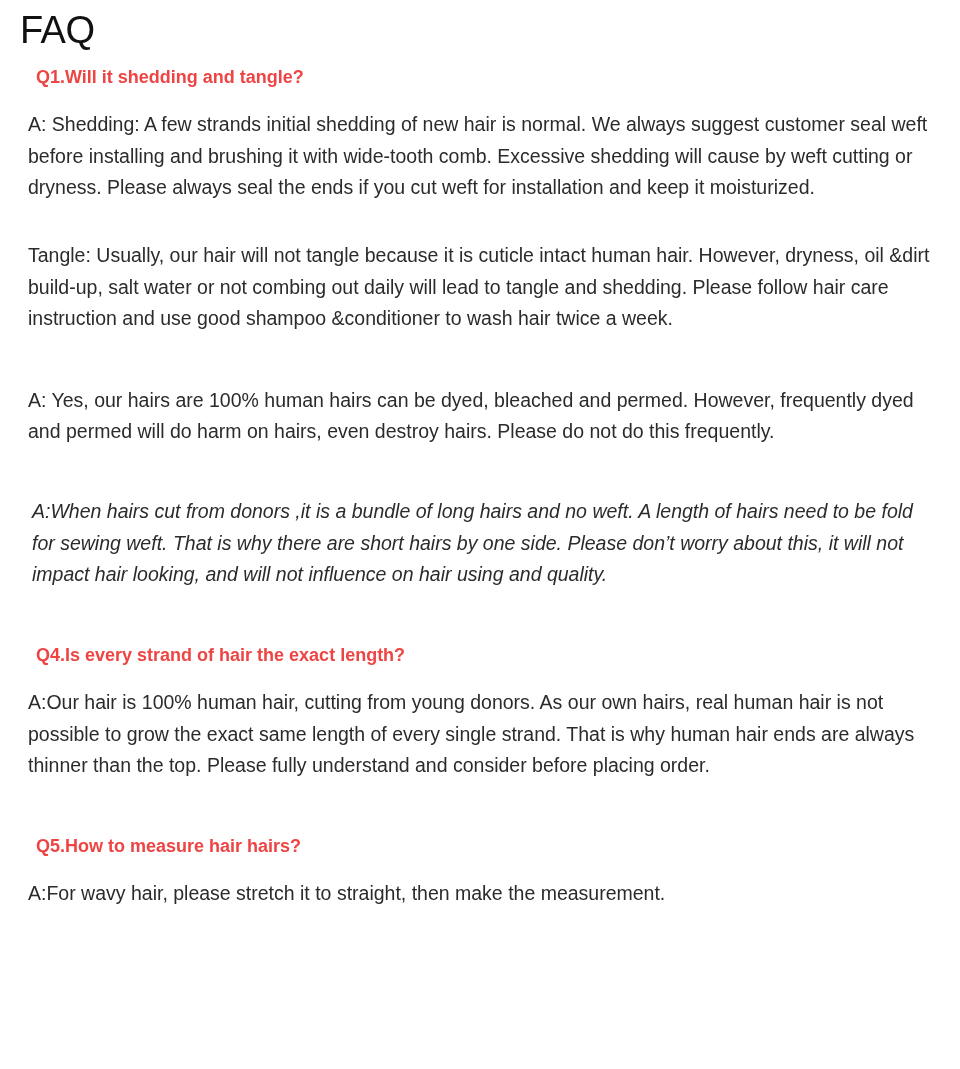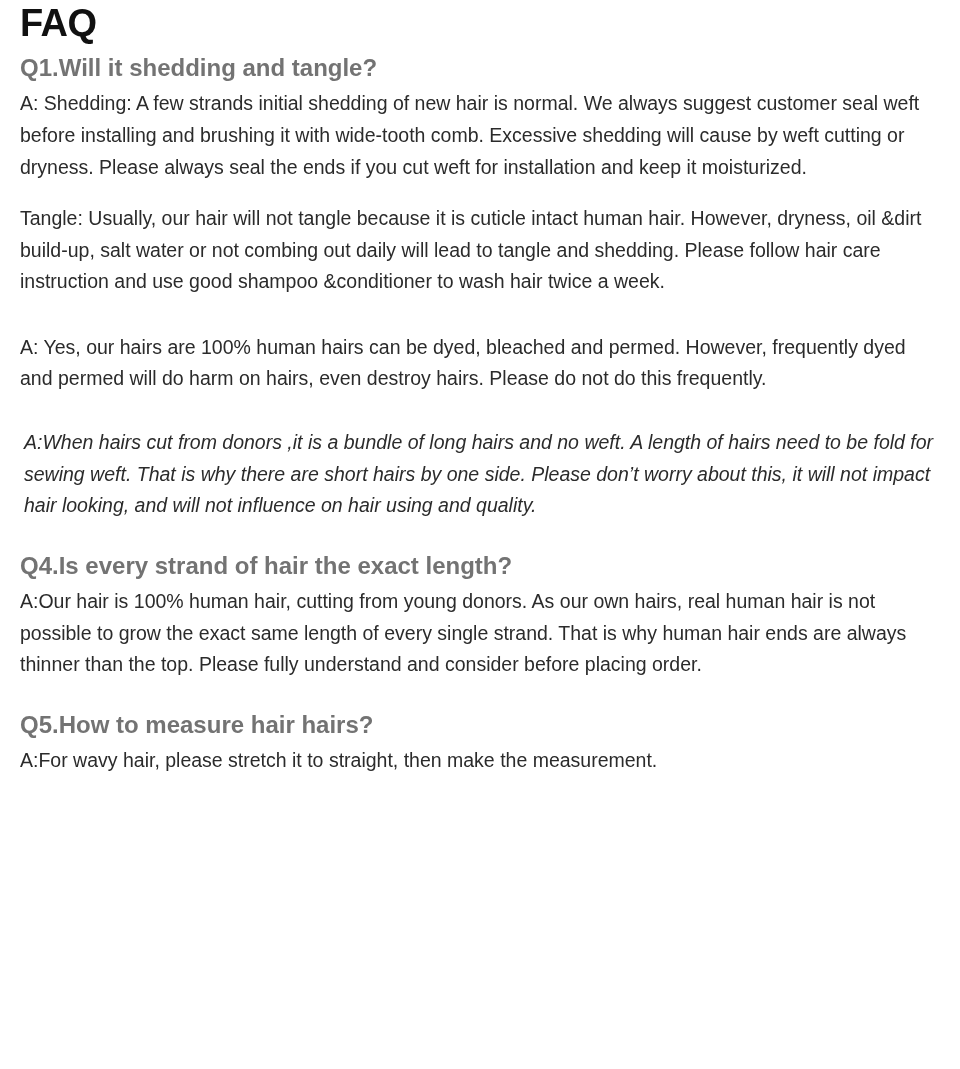--- a/index.html
+++ b/index.html
@@ -15,43 +15,43 @@
     overflow: hidden;
   }
   .page {
     width: 960px;
     height: 1069px;
     box-sizing: border-box;
     padding: 0 20px 0 20px;
   }
   .page-title {
     font-size: 38px;
-    font-weight: bold;
+    font-weight: normal;
     line-height: 1.0;
     color: #111111;
     margin: 0;
-    padding-top: 4px;
+    padding-top: 11px;
     letter-spacing: -0.5px;
   }
   .qa-block {
     margin-top: 0;
   }
   .question {
-    font-size: 24px;
+    font-size: 18px;
     font-weight: bold;
-    color: #737373;
+    color: #ef4444;
     line-height: 1.35;
-    margin: 0;
+    margin: 16px;
   }
   .answer {
     font-size: 19.5px;
     font-weight: normal;
     color: #2b2b2b;
     line-height: 1.62;
-    margin: 0;
+    margin: 8px;
     padding-top: 4px;
   }
   .answer.indented {
     padding-left: 4px;
     font-style: italic;
   }
   .para-gap {
     height: 16px;
   }
   .block-gap-lg {

